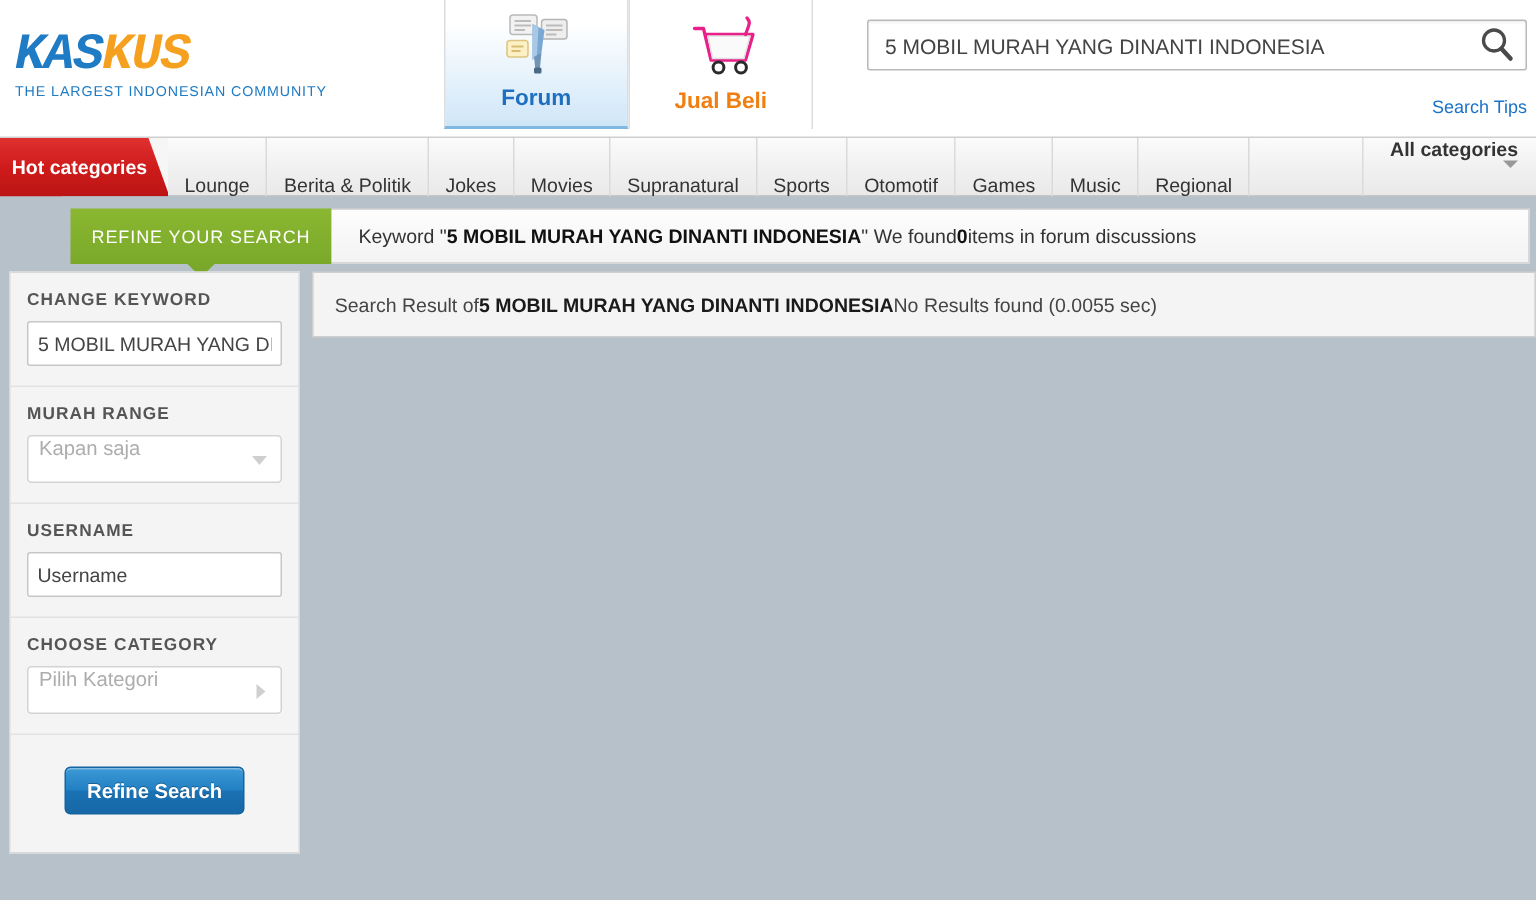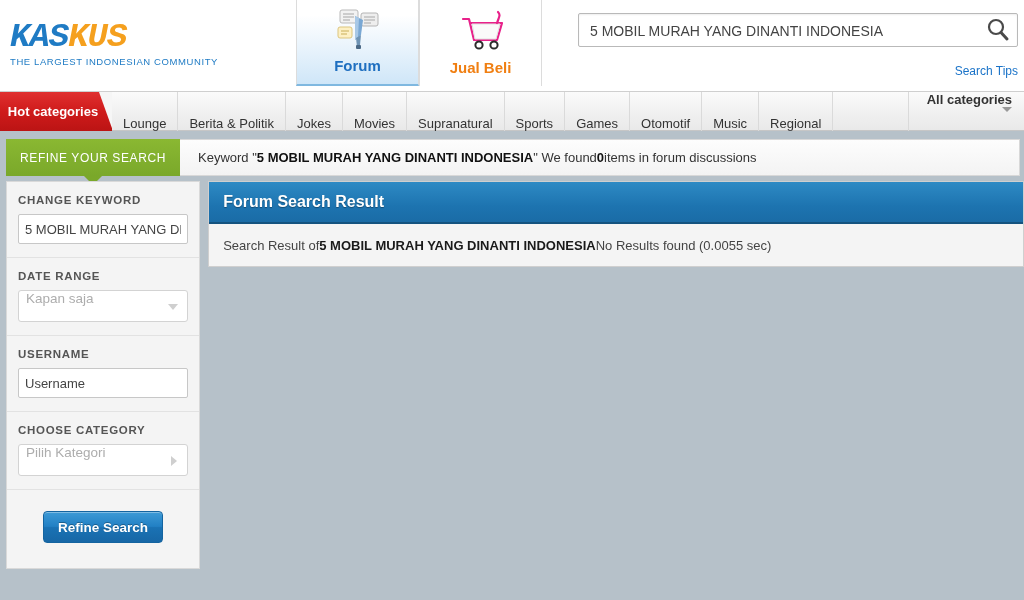--- a/index.html
+++ b/index.html
@@ -219,20 +219,21 @@
     background: #b6c1c9;
   }
 
   
   .topbar-row {
     position: relative;
     height: 50px;
     background: #b6c1c9;
     padding-top: 24px;
     box-sizing: border-box;
+    margin-left: 41px;
   }
   .refine-tab {
     position: absolute;
     left: 6px;
     top: 8px;
     width: 174px;
     height: 37px;
     background: linear-gradient(to bottom, #8ab832 0%, #7aa82a 100%);
     color: #fff;
     font-size: 12px;
@@ -482,24 +483,24 @@
     <div class="catitem">
         <span>Movies</span>
       </div>
     <div class="catitem">
         <span>Supranatural</span>
       </div>
     <div class="catitem">
         <span>Sports</span>
       </div>
     <div class="catitem">
+        <span>Otomotif</span>
+      </div>
+    <div class="catitem">
         <span>Games</span>
-      </div>
-    <div class="catitem">
-        <span>Otomotif</span>
       </div>
     <div class="catitem">
         <span>Music</span>
       </div>
     <div class="catitem">
         <span>Regional</span>
       </div>
     <div class="catitem allcat">
       <span>All categories</span>
       <span class="caret"></span>
@@ -524,21 +525,21 @@
     <div class="main-row">
 
       <div class="sidebar">
 
         <div class="sb-section">
           <div class="sb-label">CHANGE KEYWORD</div>
           <input class="sb-input" type="text" value="5 MOBIL MURAH YANG DINANTI INDONESIA" style="">
         </div>
 
         <div class="sb-section">
-          <div class="sb-label">DATE RANGE</div>
+          <div class="sb-label">MURAH RANGE</div>
           <div class="sb-select">
             <span>Kapan saja</span>
             <span class="sel-caret"></span>
           </div>
         </div>
 
         <div class="sb-section">
           <div class="sb-label">USERNAME</div>
           <input class="sb-input" type="text" value="Username" style="">
         </div>
@@ -551,21 +552,20 @@
           </div>
         </div>
 
         <div class="sb-section last">
           <button class="btn-refine">Refine Search</button>
         </div>
 
       </div>
 
       <div class="result-panel">
-        <div class="result-head">Forum Search Result</div>
         <div class="result-body">
           <span>Search Result of </span>
             <b>5 MOBIL MURAH YANG DINANTI INDONESIA</b>
             <span> No Results found (0.0055 sec)</span>
         </div>
       </div>
 
     </div>
   </div>
 </div>

